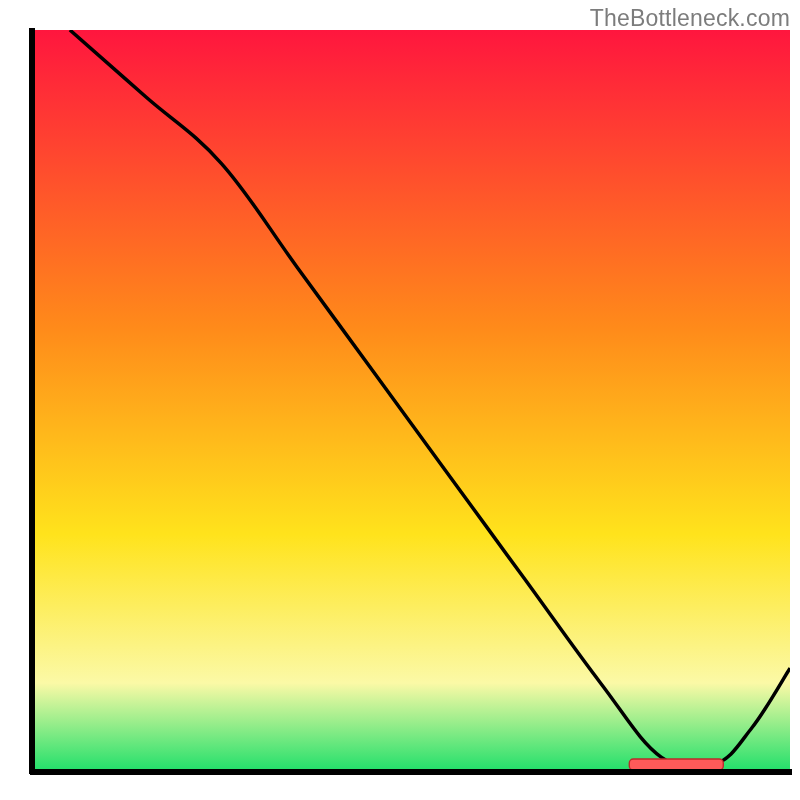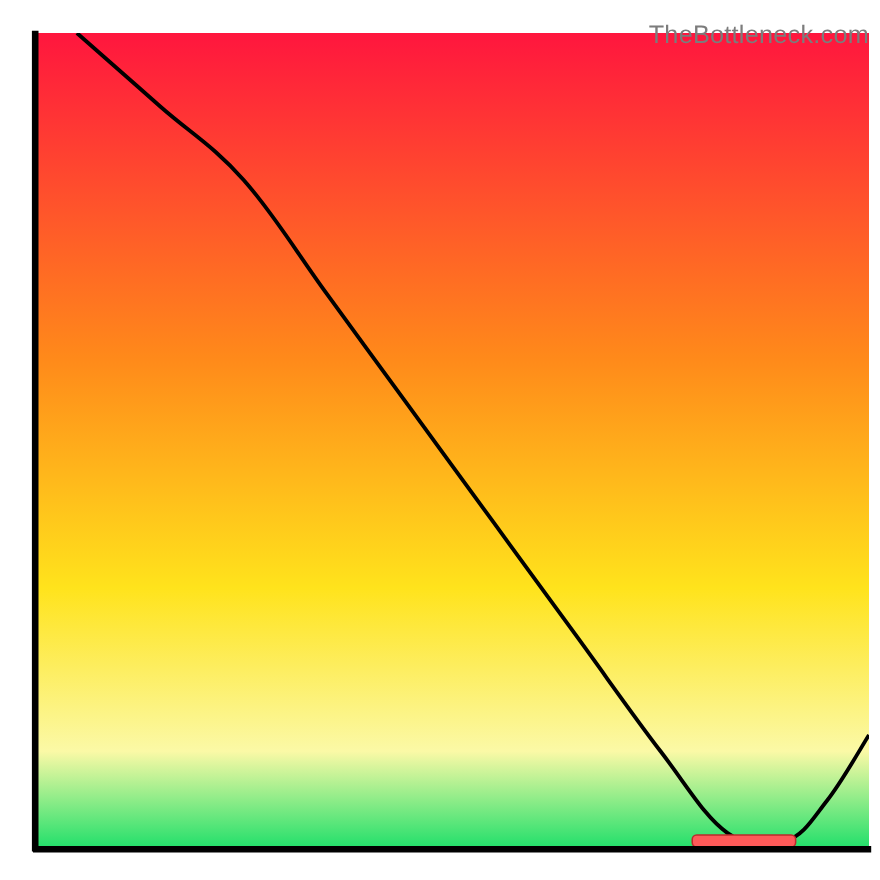--- a/index.html
+++ b/index.html
@@ -11,21 +11,21 @@
     font-family: Arial, Helvetica, sans-serif;
     overflow: hidden;
   }
   .wrap {
     position: relative;
     width: 800px;
     height: 800px;
   }
   .attribution {
     position: absolute;
-    top: 18px;
+    top: 5px;
     right: 10px;
     color: #7c7c7c;
     font-size: 23px;
     letter-spacing: 0.2px;
   }
   svg.chart {
     position: absolute;
     left: 0;
     top: 0;
     width: 800px;

